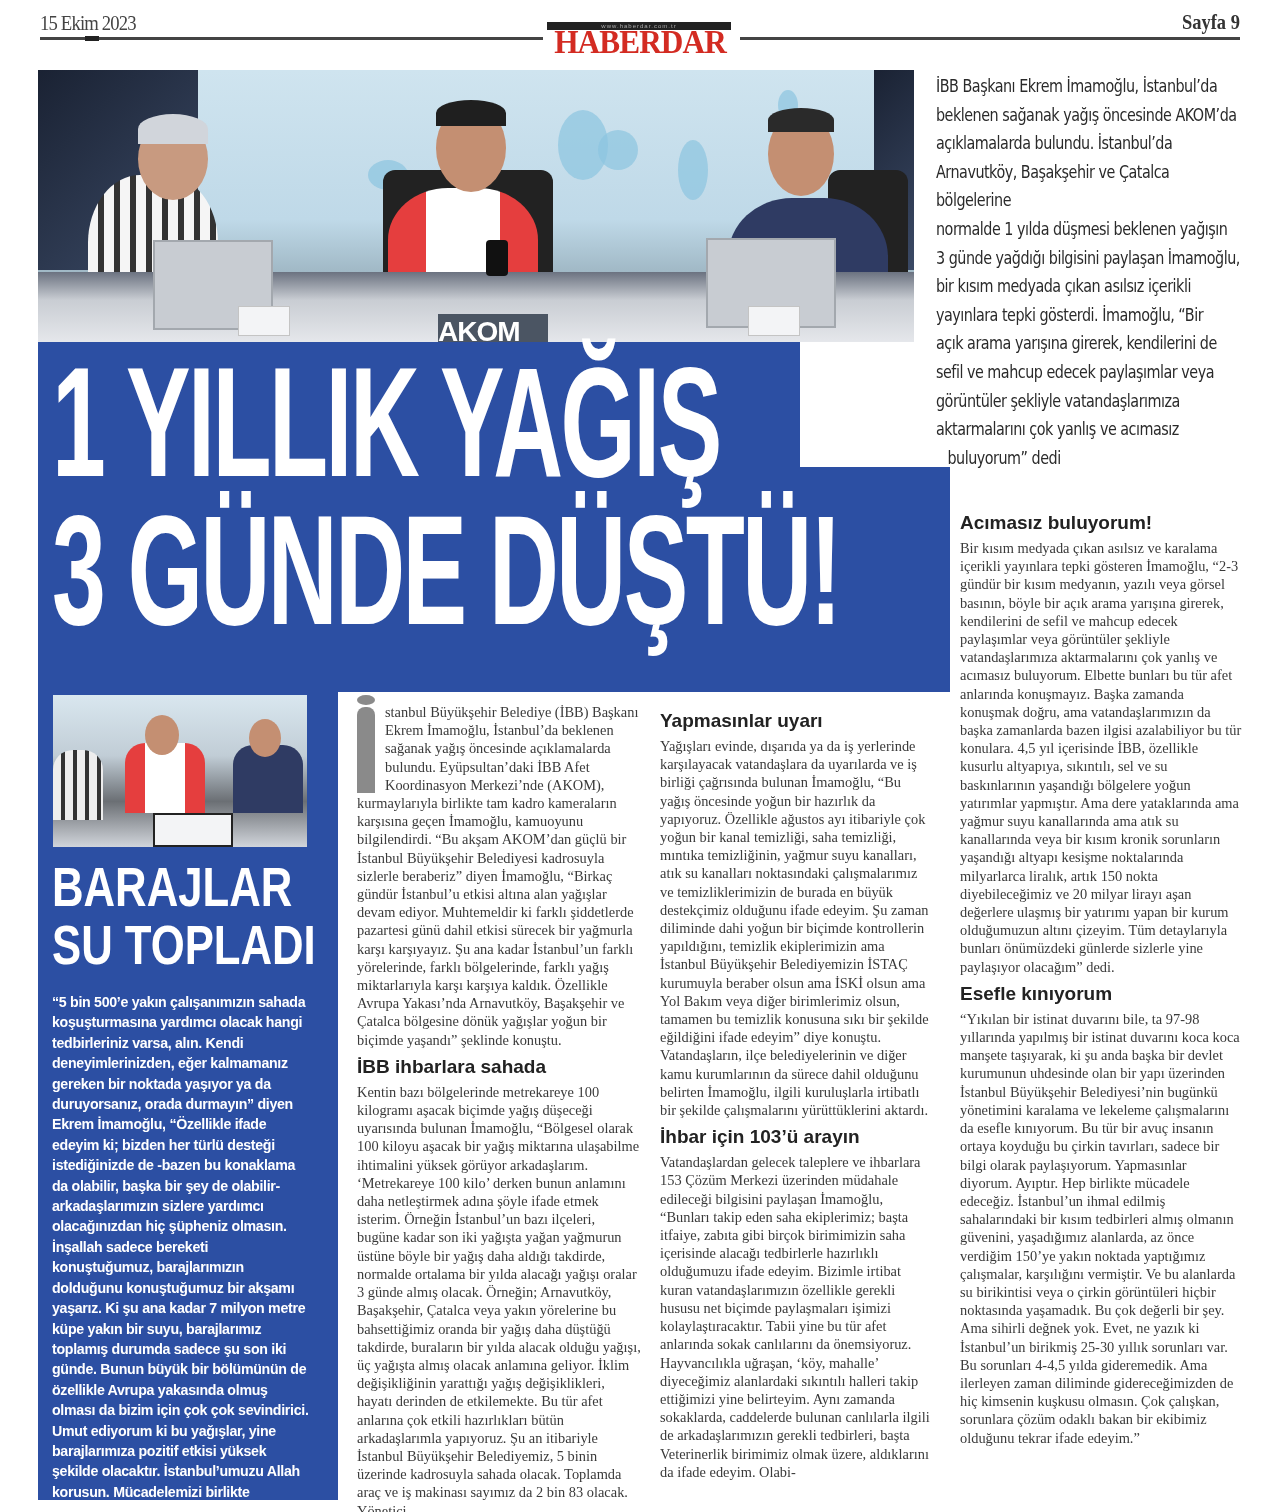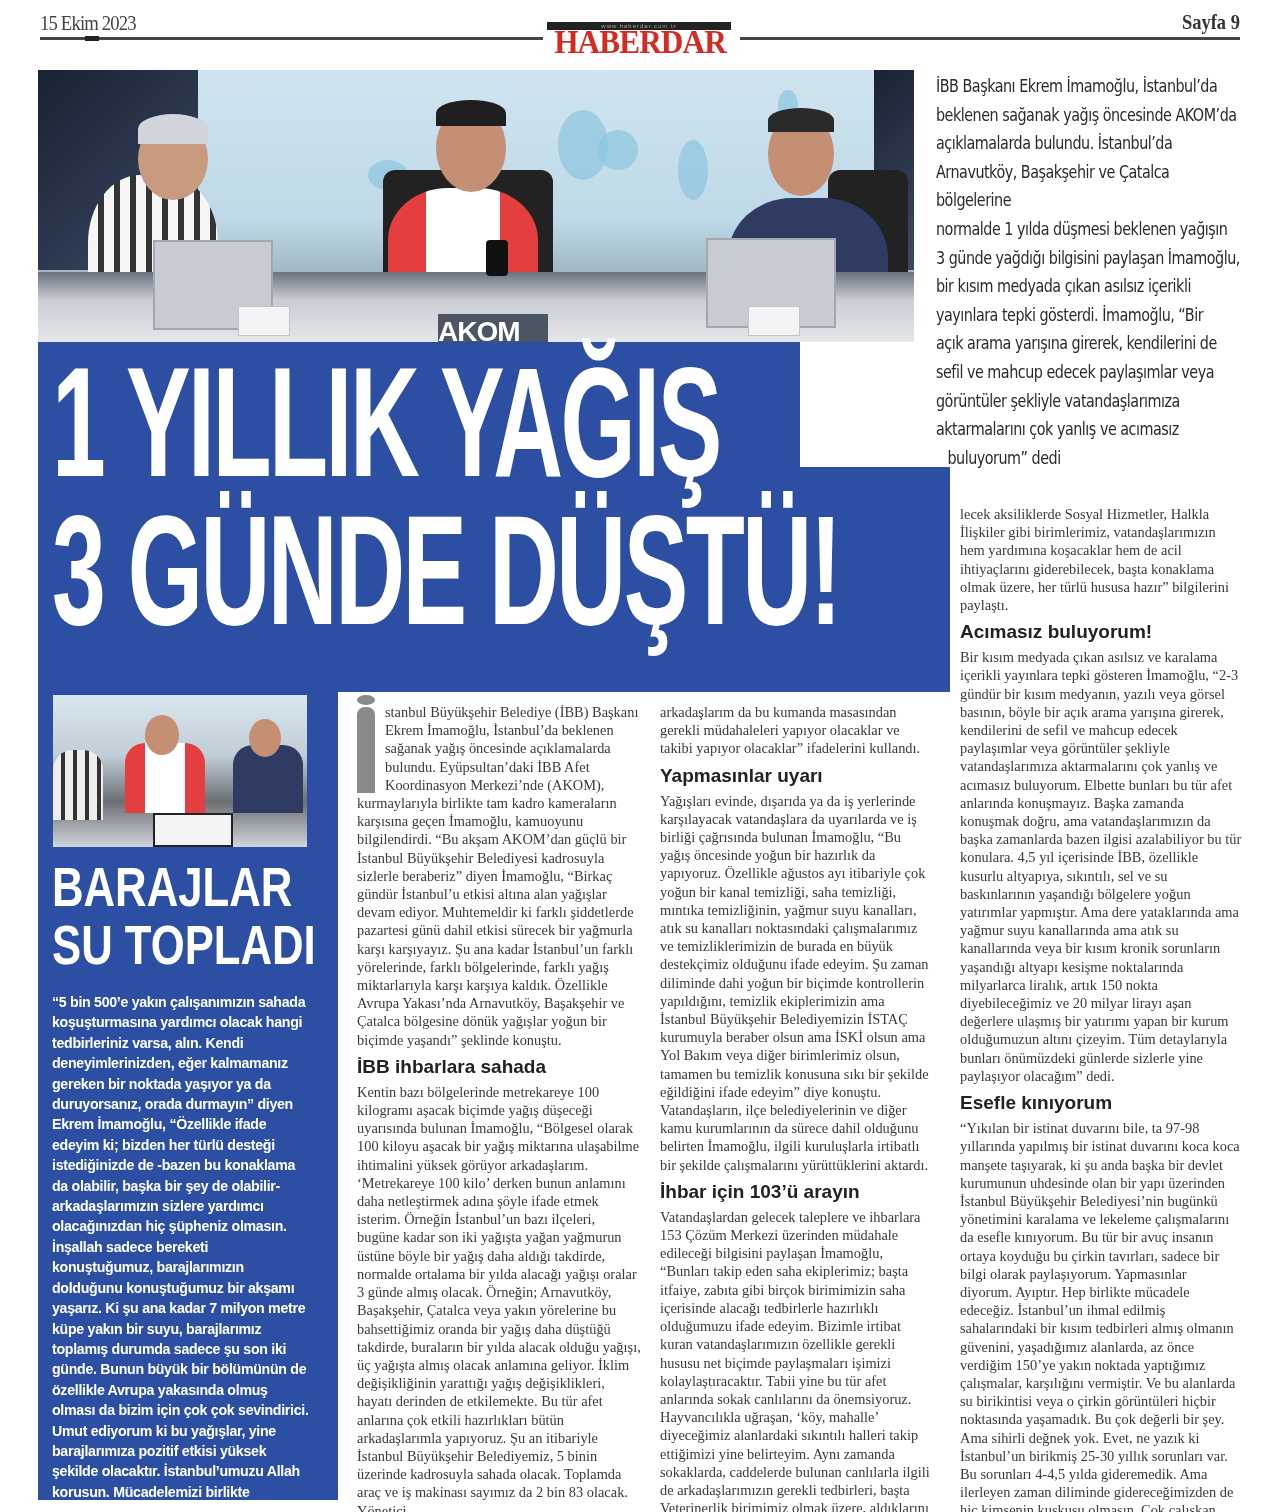--- a/index.html
+++ b/index.html
@@ -146,26 +146,24 @@
 </aside>
 
 <article class="col col1">
   <span class="dropcap"></span>
   <p>stanbul Büyükşehir Belediye (İBB) Başkanı Ekrem İmamoğlu, İstanbul’da beklenen sağanak yağış öncesinde açıklamalarda bulundu. Eyüpsultan’daki İBB Afet Koordinasyon Merkezi’nde (AKOM), kurmaylarıyla birlikte tam kadro kameraların karşısına geçen İmamoğlu, kamuoyunu bilgilendirdi. “Bu akşam AKOM’dan güçlü bir İstanbul Büyükşehir Belediyesi kadrosuyla sizlerle beraberiz” diyen İmamoğlu, “Birkaç gündür İstanbul’u etkisi altına alan yağışlar devam ediyor. Muhtemeldir ki farklı şiddetlerde pazartesi günü dahil etkisi sürecek bir yağmurla karşı karşıyayız. Şu ana kadar İstanbul’un farklı yörelerinde, farklı bölgelerinde, farklı yağış miktarlarıyla karşı karşıya kaldık. Özellikle Avrupa Yakası’nda Arnavutköy, Başakşehir ve Çatalca bölgesine dönük yağışlar yoğun bir biçimde yaşandı” şeklinde konuştu.</p>
   <h3 class="sub">İBB ihbarlara sahada</h3>
   <p>Kentin bazı bölgelerinde metrekareye 100 kilogramı aşacak biçimde yağış düşeceği uyarısında bulunan İmamoğlu, “Bölgesel olarak 100 kiloyu aşacak bir yağış miktarına ulaşabilme ihtimalini yüksek görüyor arkadaşlarım. ‘Metrekareye 100 kilo’ derken bunun anlamını daha netleştirmek adına şöyle ifade etmek isterim. Örneğin İstanbul’un bazı ilçeleri, bugüne kadar son iki yağışta yağan yağmurun üstüne böyle bir yağış daha aldığı takdirde, normalde ortalama bir yılda alacağı yağışı oralar 3 günde almış olacak. Örneğin; Arnavutköy, Başakşehir, Çatalca veya yakın yörelerine bu bahsettiğimiz oranda bir yağış daha düştüğü takdirde, buraların bir yılda alacak olduğu yağışı, üç yağışta almış olacak anlamına geliyor. İklim değişikliğinin yarattığı yağış değişiklikleri, hayatı derinden de etkilemekte. Bu tür afet anlarına çok etkili hazırlıkları bütün arkadaşlarımla yapıyoruz. Şu an itibariyle İstanbul Büyükşehir Belediyemiz, 5 binin üzerinde kadrosuyla sahada olacak. Toplamda araç ve iş makinası sayımız da 2 bin 83 olacak. Yönetici</p>
 </article>
 
 <article class="col col2">
-  <p>arkadaşlarım da bu kumanda masasından gerekli müdahaleleri yapıyor olacaklar ve takibi yapıyor olacaklar” ifadelerini kullandı.</p>
   <h3 class="sub">Yapmasınlar uyarı</h3>
   <p>Yağışları evinde, dışarıda ya da iş yerlerinde karşılayacak vatandaşlara da uyarılarda ve iş birliği çağrısında bulunan İmamoğlu, “Bu yağış öncesinde yoğun bir hazırlık da yapıyoruz. Özellikle ağustos ayı itibariyle çok yoğun bir kanal temizliği, saha temizliği, mıntıka temizliğinin, yağmur suyu kanalları, atık su kanalları noktasındaki çalışmalarımız ve temizliklerimizin de burada en büyük destekçimiz olduğunu ifade edeyim. Şu zaman diliminde dahi yoğun bir biçimde kontrollerin yapıldığını, temizlik ekiplerimizin ama İstanbul Büyükşehir Belediyemizin İSTAÇ kurumuyla beraber olsun ama İSKİ olsun ama Yol Bakım veya diğer birimlerimiz olsun, tamamen bu temizlik konusuna sıkı bir şekilde eğildiğini ifade edeyim” diye konuştu. Vatandaşların, ilçe belediyelerinin ve diğer kamu kurumlarının da sürece dahil olduğunu belirten İmamoğlu, ilgili kuruluşlarla irtibatlı bir şekilde çalışmalarını yürüttüklerini aktardı.</p>
   <h3 class="sub">İhbar için 103’ü arayın</h3>
   <p>Vatandaşlardan gelecek taleplere ve ihbarlara 153 Çözüm Merkezi üzerinden müdahale edileceği bilgisini paylaşan İmamoğlu, “Bunları takip eden saha ekiplerimiz; başta itfaiye, zabıta gibi birçok birimimizin saha içerisinde alacağı tedbirlerle hazırlıklı olduğumuzu ifade edeyim. Bizimle irtibat kuran vatandaşlarımızın özellikle gerekli hususu net biçimde paylaşmaları işimizi kolaylaştıracaktır. Tabii yine bu tür afet anlarında sokak canlılarını da önemsiyoruz. Hayvancılıkla uğraşan, ‘köy, mahalle’ diyeceğimiz alanlardaki sıkıntılı halleri takip ettiğimizi yine belirteyim. Aynı zamanda sokaklarda, caddelerde bulunan canlılarla ilgili de arkadaşlarımızın gerekli tedbirleri, başta Veterinerlik birimimiz olmak üzere, aldıklarını da ifade edeyim. Olabi-</p>
 </article>
 
 <article class="col col3">
-  <p>lecek aksiliklerde Sosyal Hizmetler, Halkla İlişkiler gibi birimlerimiz, vatandaşlarımızın hem yardımına koşacaklar hem de acil ihtiyaçlarını giderebilecek, başta konaklama olmak üzere, her türlü hususa hazır” bilgilerini paylaştı.</p>
   <h3 class="sub">Acımasız buluyorum!</h3>
   <p>Bir kısım medyada çıkan asılsız ve karalama içerikli yayınlara tepki gösteren İmamoğlu, “2-3 gündür bir kısım medyanın, yazılı veya görsel basının, böyle bir açık arama yarışına girerek, kendilerini de sefil ve mahcup edecek paylaşımlar veya görüntüler şekliyle vatandaşlarımıza aktarmalarını çok yanlış ve acımasız buluyorum. Elbette bunları bu tür afet anlarında konuşmayız. Başka zamanda konuşmak doğru, ama vatandaşlarımızın da başka zamanlarda bazen ilgisi azalabiliyor bu tür konulara. 4,5 yıl içerisinde İBB, özellikle kusurlu altyapıya, sıkıntılı, sel ve su baskınlarının yaşandığı bölgelere yoğun yatırımlar yapmıştır. Ama dere yataklarında ama yağmur suyu kanallarında ama atık su kanallarında veya bir kısım kronik sorunların yaşandığı altyapı kesişme noktalarında milyarlarca liralık, artık 150 nokta diyebileceğimiz ve 20 milyar lirayı aşan değerlere ulaşmış bir yatırımı yapan bir kurum olduğumuzun altını çizeyim. Tüm detaylarıyla bunları önümüzdeki günlerde sizlerle yine paylaşıyor olacağım” dedi.</p>
   <h3 class="sub">Esefle kınıyorum</h3>
   <p>“Yıkılan bir istinat duvarını bile, ta 97-98 yıllarında yapılmış bir istinat duvarını koca koca manşete taşıyarak, ki şu anda başka bir devlet kurumunun uhdesinde olan bir yapı üzerinden İstanbul Büyükşehir Belediyesi’nin bugünkü yönetimini karalama ve lekeleme çalışmalarını da esefle kınıyorum. Bu tür bir avuç insanın ortaya koyduğu bu çirkin tavırları, sadece bir bilgi olarak paylaşıyorum. Yapmasınlar diyorum. Ayıptır. Hep birlikte mücadele edeceğiz. İstanbul’un ihmal edilmiş sahalarındaki bir kısım tedbirleri almış olmanın güvenini, yaşadığımız alanlarda, az önce verdiğim 150’ye yakın noktada yaptığımız çalışmalar, karşılığını vermiştir. Ve bu alanlarda su birikintisi veya o çirkin görüntüleri hiçbir noktasında yaşamadık. Bu çok değerli bir şey. Ama sihirli değnek yok. Evet, ne yazık ki İstanbul’un birikmiş 25-30 yıllık sorunları var. Bu sorunları 4-4,5 yılda gideremedik. Ama ilerleyen zaman diliminde gidereceğimizden de hiç kimsenin kuşkusu olmasın. Çok çalışkan, sorunlara çözüm odaklı bakan bir ekibimiz olduğunu tekrar ifade edeyim.”</p>
 </article>
 
 </body></html>

